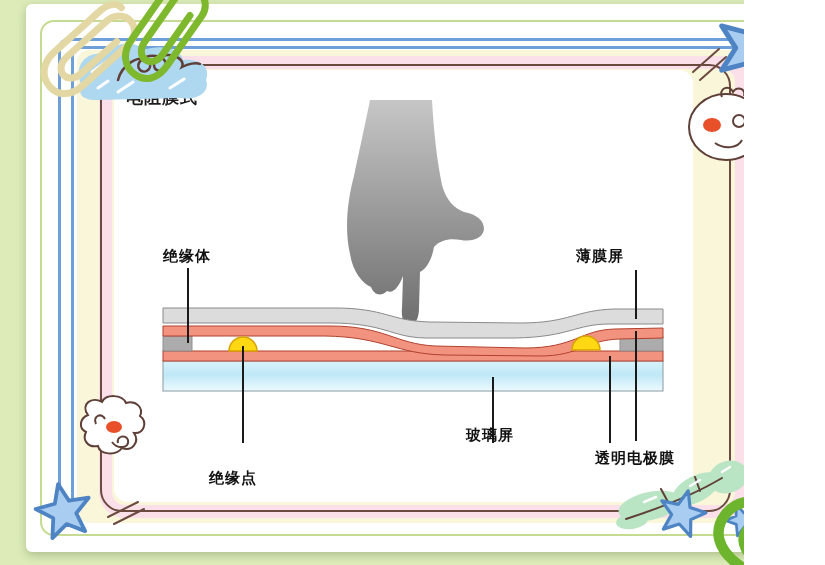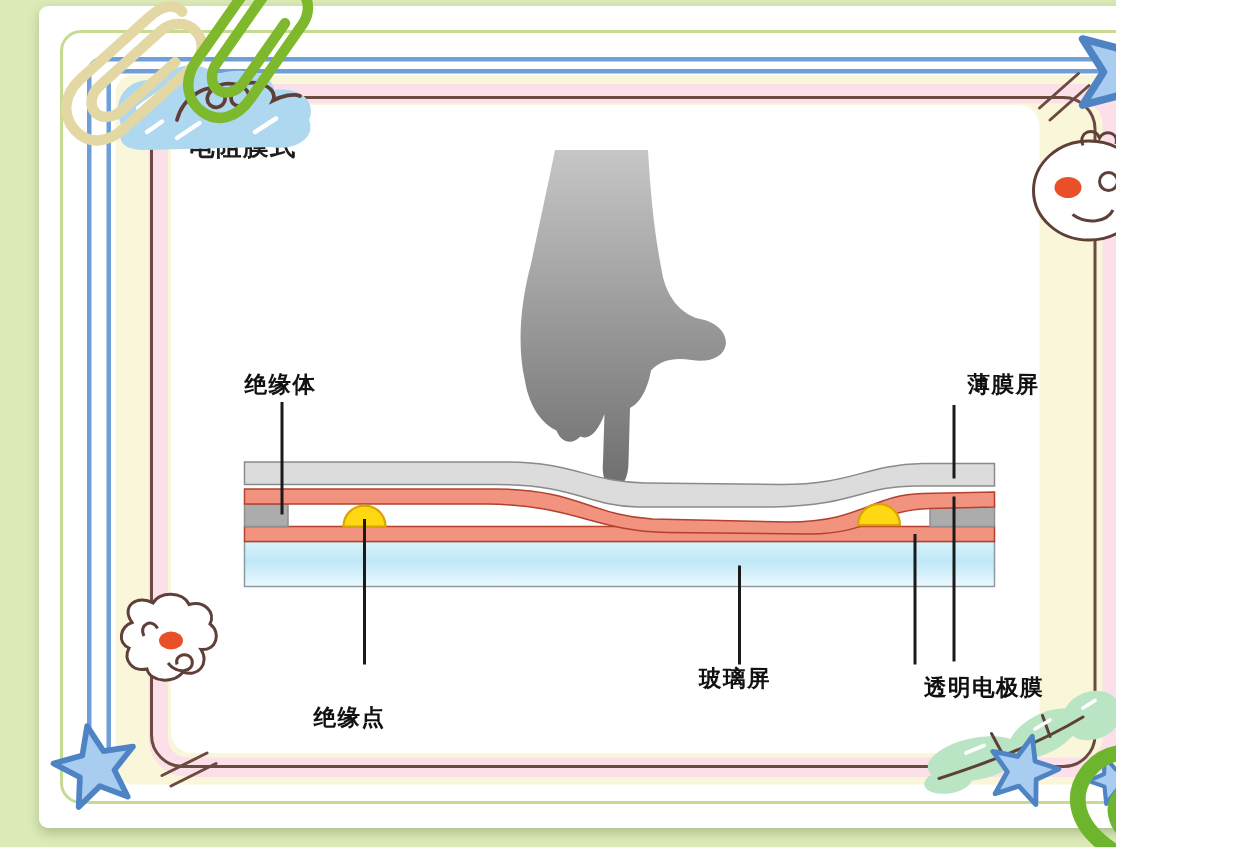--- a/index.html
+++ b/index.html
@@ -11,24 +11,24 @@
   #frame-green{left:40px;top:20px;width:754px;height:512px;border:2px solid #c6db92;border-radius:14px;}
   #frame-blue-outer{left:58px;top:38px;width:701px;height:477px;border:3px solid #6f9fd8;border-radius:10px;}
   #frame-blue-inner{left:71px;top:46px;width:677px;height:463px;border:3px solid #6f9fd8;border-radius:9px;}
   #band-yellow{left:77px;top:50px;width:672px;height:473px;background:#faf6da;border-radius:12px;}
   #band-pink{left:99px;top:56px;width:623px;height:436px;border:13px solid #fbdfe9;border-radius:26px;}
   #line-brown{left:100px;top:64px;width:627px;height:444px;border:2px solid #6b4a40;border-radius:22px;}
   #content{left:114px;top:70px;width:579px;height:432px;background:#fff;border-radius:14px;}
   #title{left:126px;top:86px;font-size:17px;font-weight:600;color:#1d1d1d;letter-spacing:1px;}
   .lbl{font-size:15px;font-weight:bold;color:#111;letter-spacing:1px;white-space:nowrap;}
   #lbl-insulator{left:163px;top:247px;}
-  #lbl-film{left:645px;top:247px;}
+  #lbl-film{left:576px;top:247px;}
   #lbl-dot{left:209px;top:469px;}
-  #lbl-glass{left:466px;top:443px;}
-  #lbl-electrode{left:616px;top:449px;}
+  #lbl-glass{left:466px;top:426px;}
+  #lbl-electrode{left:595px;top:449px;}
   svg{position:absolute;left:0;top:0;pointer-events:none;}
 </style>
 </head>
 <body>
 
 <div id="page">
 
   <div id="sheet" class="abs"></div>
   <div id="frame-green" class="abs"></div>
   <div id="frame-blue-outer" class="abs"></div>

